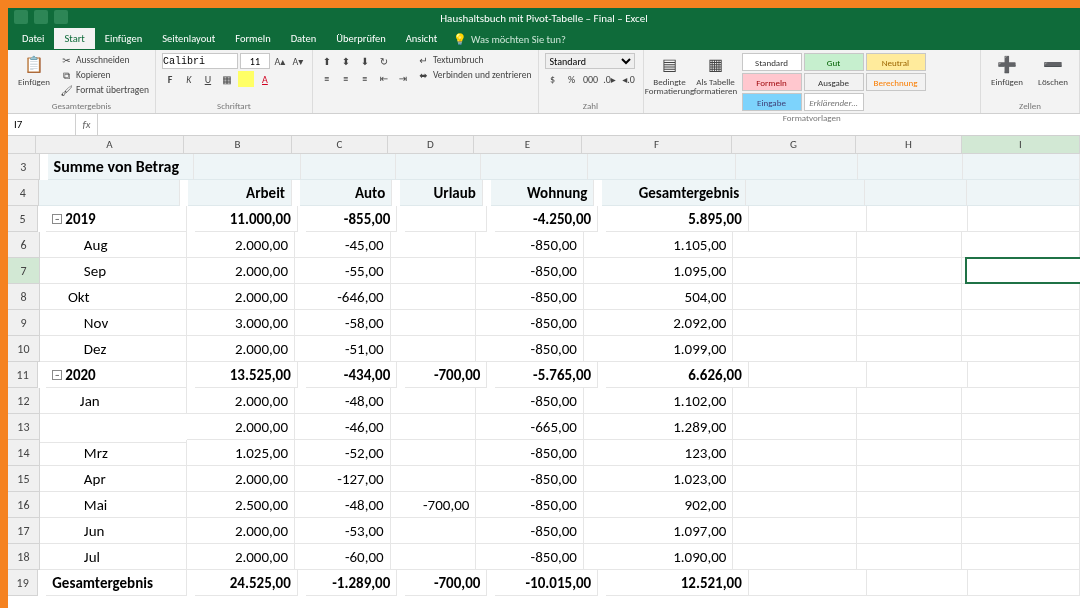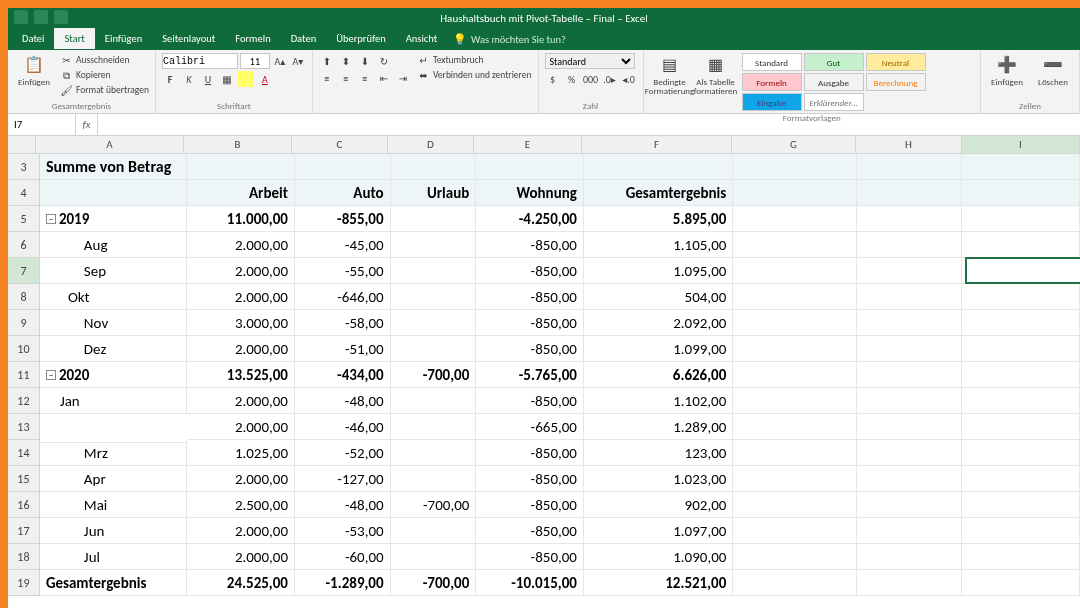--- a/index.html
+++ b/index.html
@@ -47,21 +47,21 @@
 .colhdrs { display: flex; height: 18px; background: #f0f0f0; border-bottom: 1px solid #d4d4d4; font-size: 11px; color: #444; }
 .corner { width: 32px; border-right: 1px solid #d4d4d4; background: #f0f0f0; }
 .ch { border-right: 1px solid #d4d4d4; display: flex; align-items: center; justify-content: center; }
 .ch.sel { background: #d2e8d4; }
 .rows { overflow: hidden; }
 .trow { display: flex; height: 26px; }
 .rh { width: 32px; background: #f0f0f0; border-right: 1px solid #d4d4d4; border-bottom: 1px solid #d4d4d4; display: flex; align-items: center; justify-content: center; font-size: 12px; color: #444; }
 .rh.sel { background: #d2e8d4; }
 .cell { border-right: 1px solid #e6e6e6; border-bottom: 1px solid #e6e6e6; padding: 0 6px; display: flex; align-items: center; font-size: 15px; overflow: hidden; white-space: nowrap; }
 .cell.num { justify-content: flex-end; }
-.cell.bold { font-weight: 700; }
+.cell.bold { font-weight: 700; margin-left: 8px; }
 .cell.title { font-size: 16px; }
 .dataarea .trow:nth-child(1) .cell,
 .dataarea .trow:nth-child(2) .cell { background: #eef5f7; border-bottom-color: #dfe9ec; }
 .outline-btn { width: 10px; height: 10px; border: 1px solid #8a8a8a; background: #fff; display: inline-flex; align-items: center; justify-content: center; font-size: 9px; line-height: 1; margin-right: 3px; cursor: pointer; color: #555; }
 .selcell { position: absolute; border: 2px solid #1f7246; background: #fff; pointer-events: none; }
 
 .c-A { width: 148px; }
 .c-B { width: 108px; }
 .c-C { width: 96px; }
 .c-D { width: 86px; }
@@ -199,21 +199,21 @@
         <span class="ic">▦</span>
         <span class="lbl">Als Tabelle formatieren</span>
       </div>
       <div class="styles-grid" id="styles-grid">
           <div class="style-cell" style="background: rgb(255, 255, 255); color: rgb(51, 51, 51);">Standard</div>
           <div class="style-cell" style="background: rgb(198, 239, 206); color: rgb(0, 97, 0);">Gut</div>
           <div class="style-cell" style="background: rgb(255, 235, 156); color: rgb(156, 101, 0);">Neutral</div>
           <div class="style-cell" style="background: rgb(255, 199, 206); color: rgb(156, 0, 6);">Formeln</div>
           <div class="style-cell" style="background: rgb(242, 242, 242); color: rgb(51, 51, 51);">Ausgabe</div>
           <div class="style-cell" style="background: rgb(242, 242, 242); color: rgb(250, 125, 0);">Berechnung</div>
-          <div class="style-cell" style="background: #0ea5e9; color: rgb(63, 63, 118);">Eingabe</div>
+          <div class="style-cell" style="background: #7dd3fc; color: rgb(63, 63, 118);">Eingabe</div>
           <div class="style-cell" style="background: rgb(255, 255, 255); color: rgb(119, 119, 119); font-style: italic;">Erklärender…</div>
         </div>
     </div>
     <div class="glabel">Formatvorlagen</div>
   </div>
 
   <div class="group">
     <div class="gbody">
       <div class="bigbtn">
         <span class="ic">➕</span>
@@ -371,21 +371,21 @@
         <div class="cell c-C num bold">-434,00</div>
         <div class="cell c-D num bold">-700,00</div>
         <div class="cell c-E num bold">-5.765,00</div>
         <div class="cell c-F num bold">6.626,00</div>
         <div class="cell c-G"></div>
         <div class="cell c-H"></div>
         <div class="cell c-I"></div>
       </div>
       <div class="trow">
         <div class="rh">12</div>
-        <div class="cell c-A" style="padding-left: 20px;">
+        <div class="cell c-A" style="padding-left: 40px;">
           <span>Jan</span>
         </div>
         <div class="cell c-B num">2.000,00</div>
         <div class="cell c-C num">-48,00</div>
         <div class="cell c-D num"></div>
         <div class="cell c-E num">-850,00</div>
         <div class="cell c-F num">1.102,00</div>
         <div class="cell c-G"></div>
         <div class="cell c-H"></div>
         <div class="cell c-I"></div>

